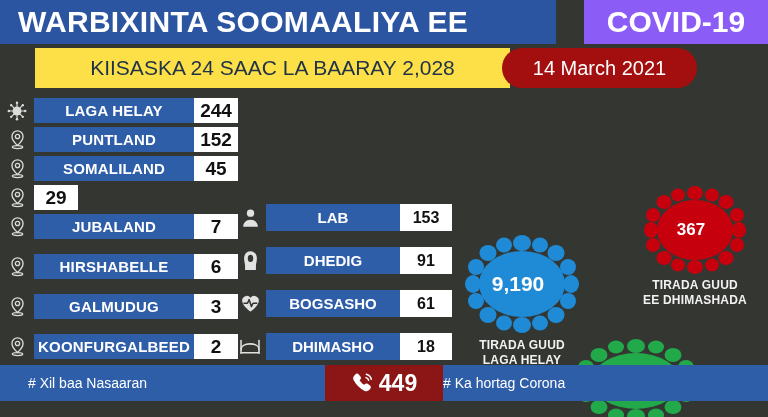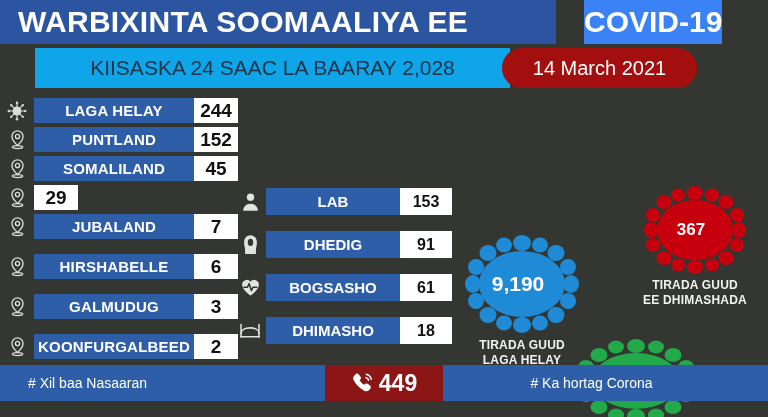--- a/index.html
+++ b/index.html
@@ -7,40 +7,40 @@
   body {
     font-family: "Liberation Sans", sans-serif;
     background: #343731;
     position: relative;
     overflow: hidden;
   }
 
   
   .header {
     display: flex;
-    width: 651px;
+    width: 768px;
     height: 44px;
     gap: 28px;
   }
   .header-blue {
     background: #2B55A0;
     flex: 0 0 556px;
     display: flex;
     align-items: center;
     padding-left: 18px;
   }
   .header-blue .htxt {
     color: #ffffff;
     font-size: 30px;
     font-weight: bold;
     letter-spacing: 0.3px;
     white-space: nowrap;
   }
   .header-red {
-    background: #3b82f6;
+    background: #8b5cf6;
     flex: 1 1 auto;
     display: flex;
     align-items: center;
     justify-content: center;
   }
   .header-red .htxt {
     color: #ffffff;
     font-size: 30px;
     font-weight: bold;
     white-space: nowrap;
@@ -51,21 +51,21 @@
     position: relative;
     height: 48px;
     width: 768px;
   }
   .sub-white {
     position: absolute;
     left: 35px;
     top: 4px;
     width: 475px;
     height: 40px;
-    background: #0ea5e9;
+    background: #fde047;
     display: flex;
     align-items: center;
     justify-content: center;
   }
   .sub-white .stxt {
     color: #1F3248;
     font-size: 21px;
     font-weight: normal;
     white-space: nowrap;
   }
@@ -140,21 +140,21 @@
     flex: 0 0 44px;
     display: flex;
     align-items: center;
     justify-content: center;
   }
 
   
   .demo-col {
     position: absolute;
     left: 234px;
-    top: 96px;
+    top: 112px;
     width: 218px;
   }
   .demo-row {
     display: flex;
     align-items: center;
     height: 27px;
     margin-bottom: 16px;
   }
   .demo-icon {
     flex: 0 0 32px;
@@ -246,21 +246,21 @@
   .footer-phone .ptxt {
     color: #ffffff;
     font-size: 23px;
     font-weight: bold;
   }
   .footer-phone svg { color: #ffffff; display: block; }
   .footer-right {
     flex: 1 1 0;
     color: #ffffff;
     font-size: 14px;
-    text-align: center;
+    text-align: left;
     padding-right: 28px;
     white-space: nowrap;
   }
 </style>
 </head>
 <body>
 
 <div class="header">
   <div class="header-blue">
     <span class="htxt">WARBIXINTA SOOMAALIYA EE</span>

